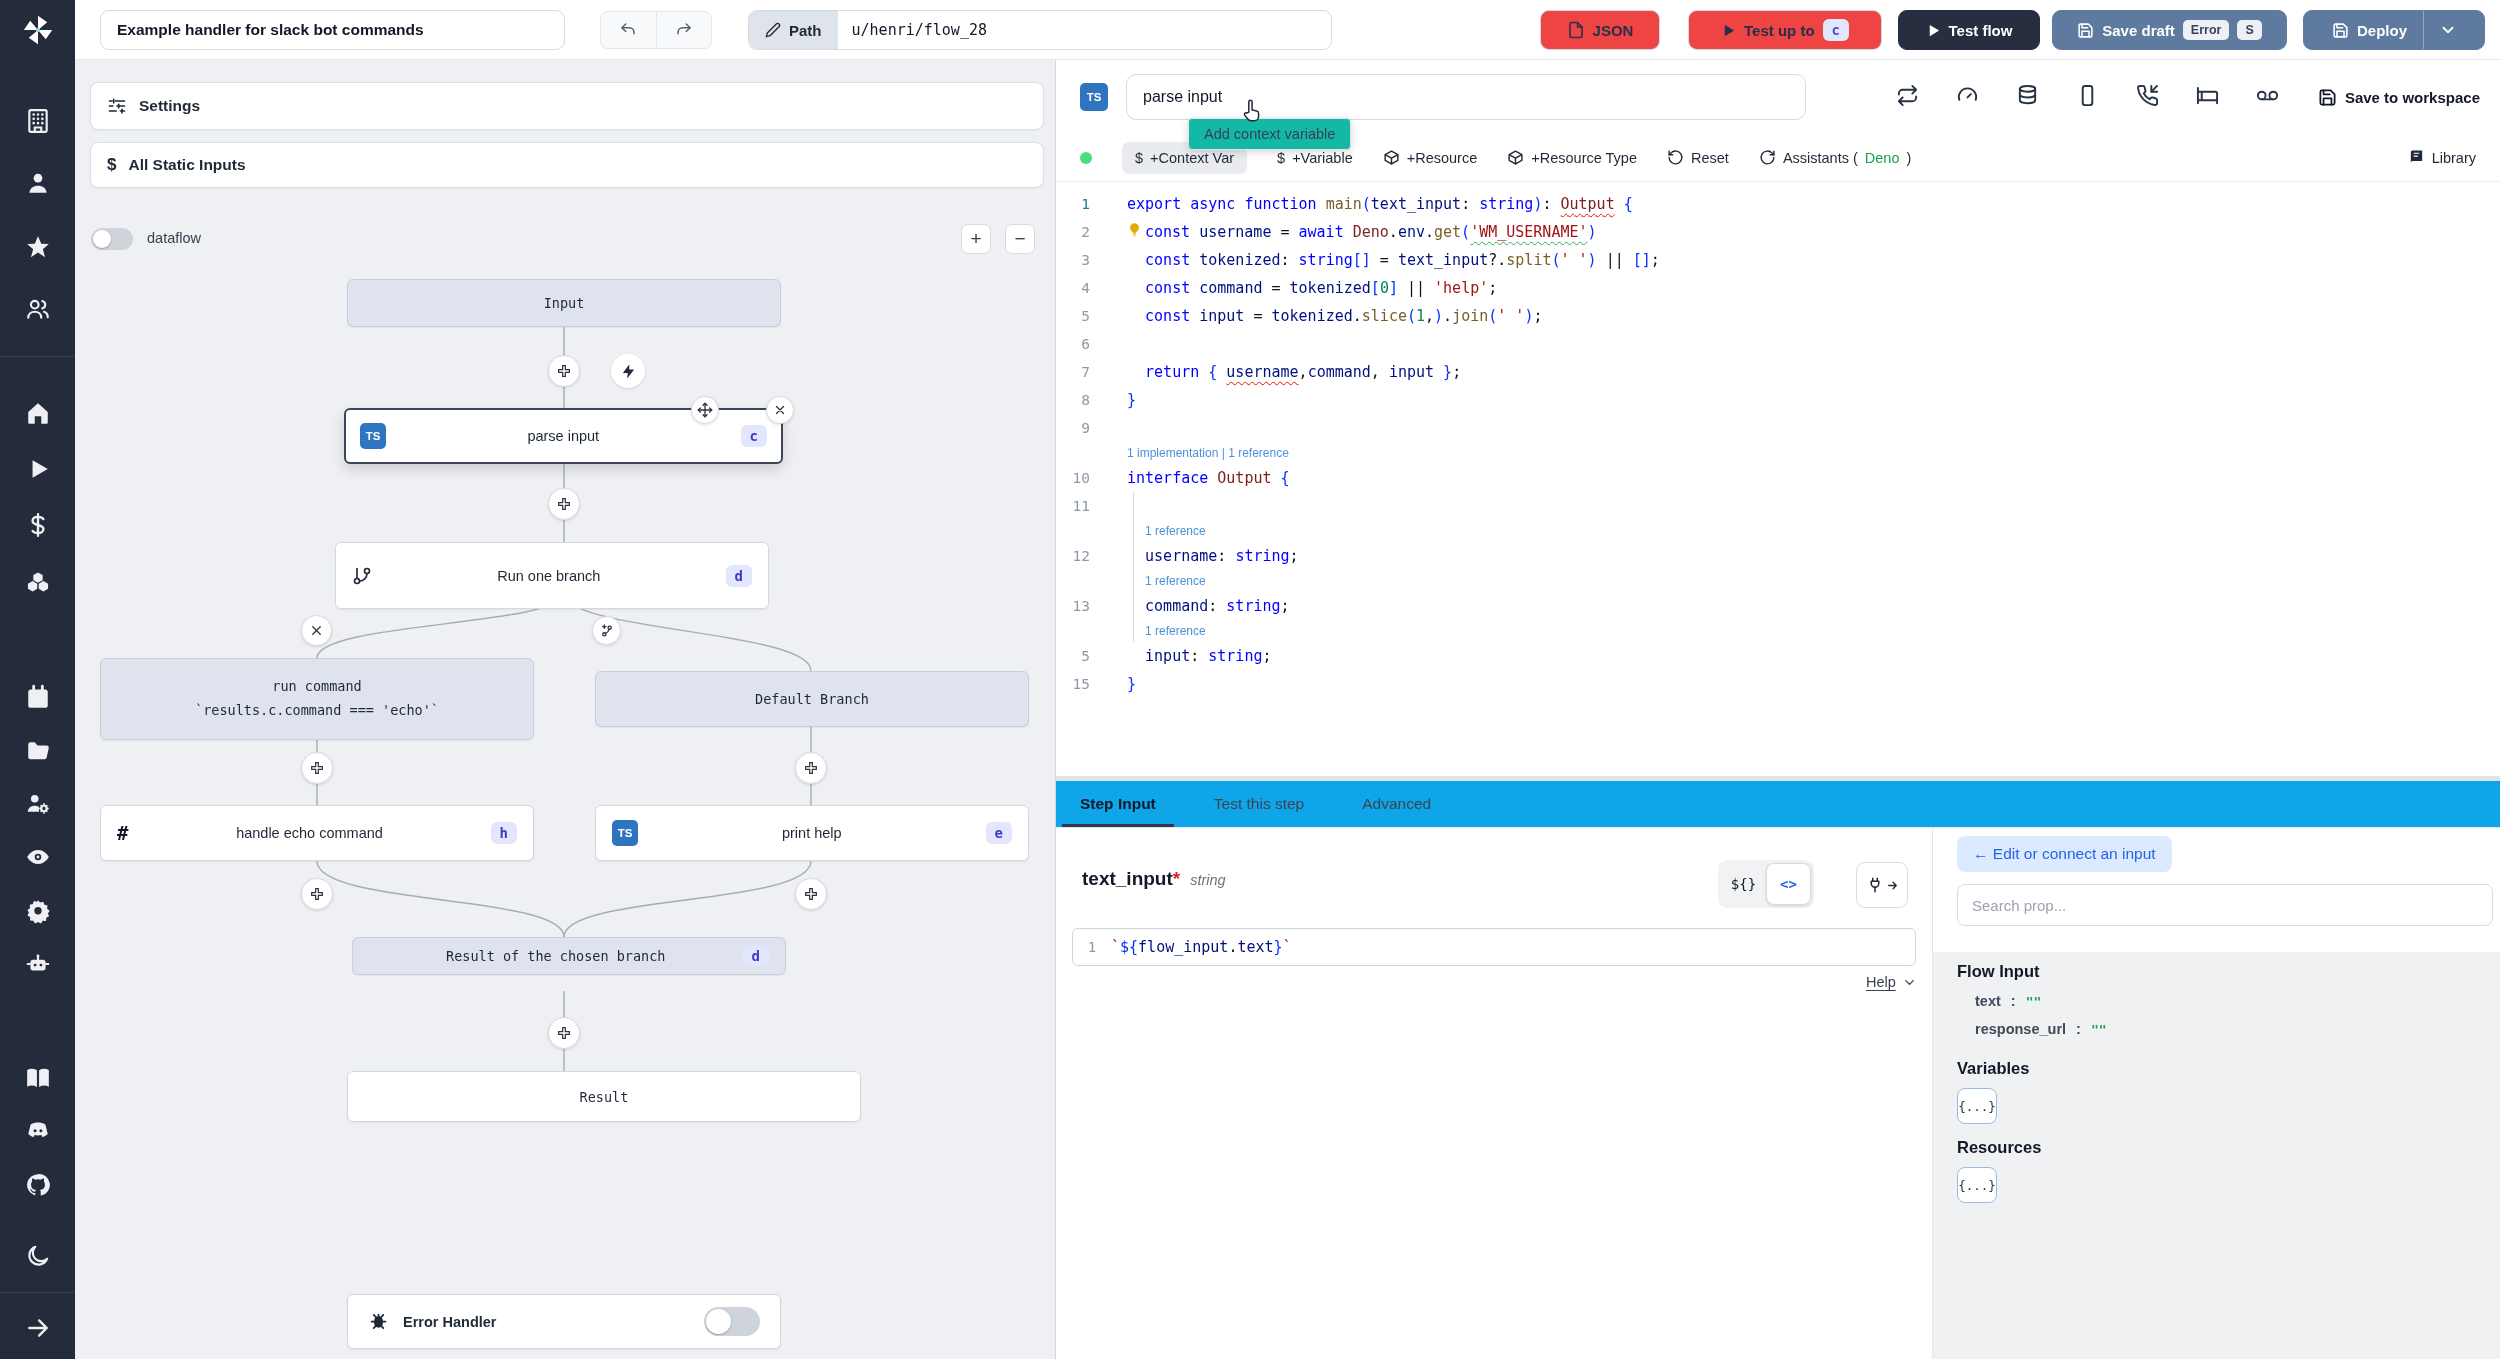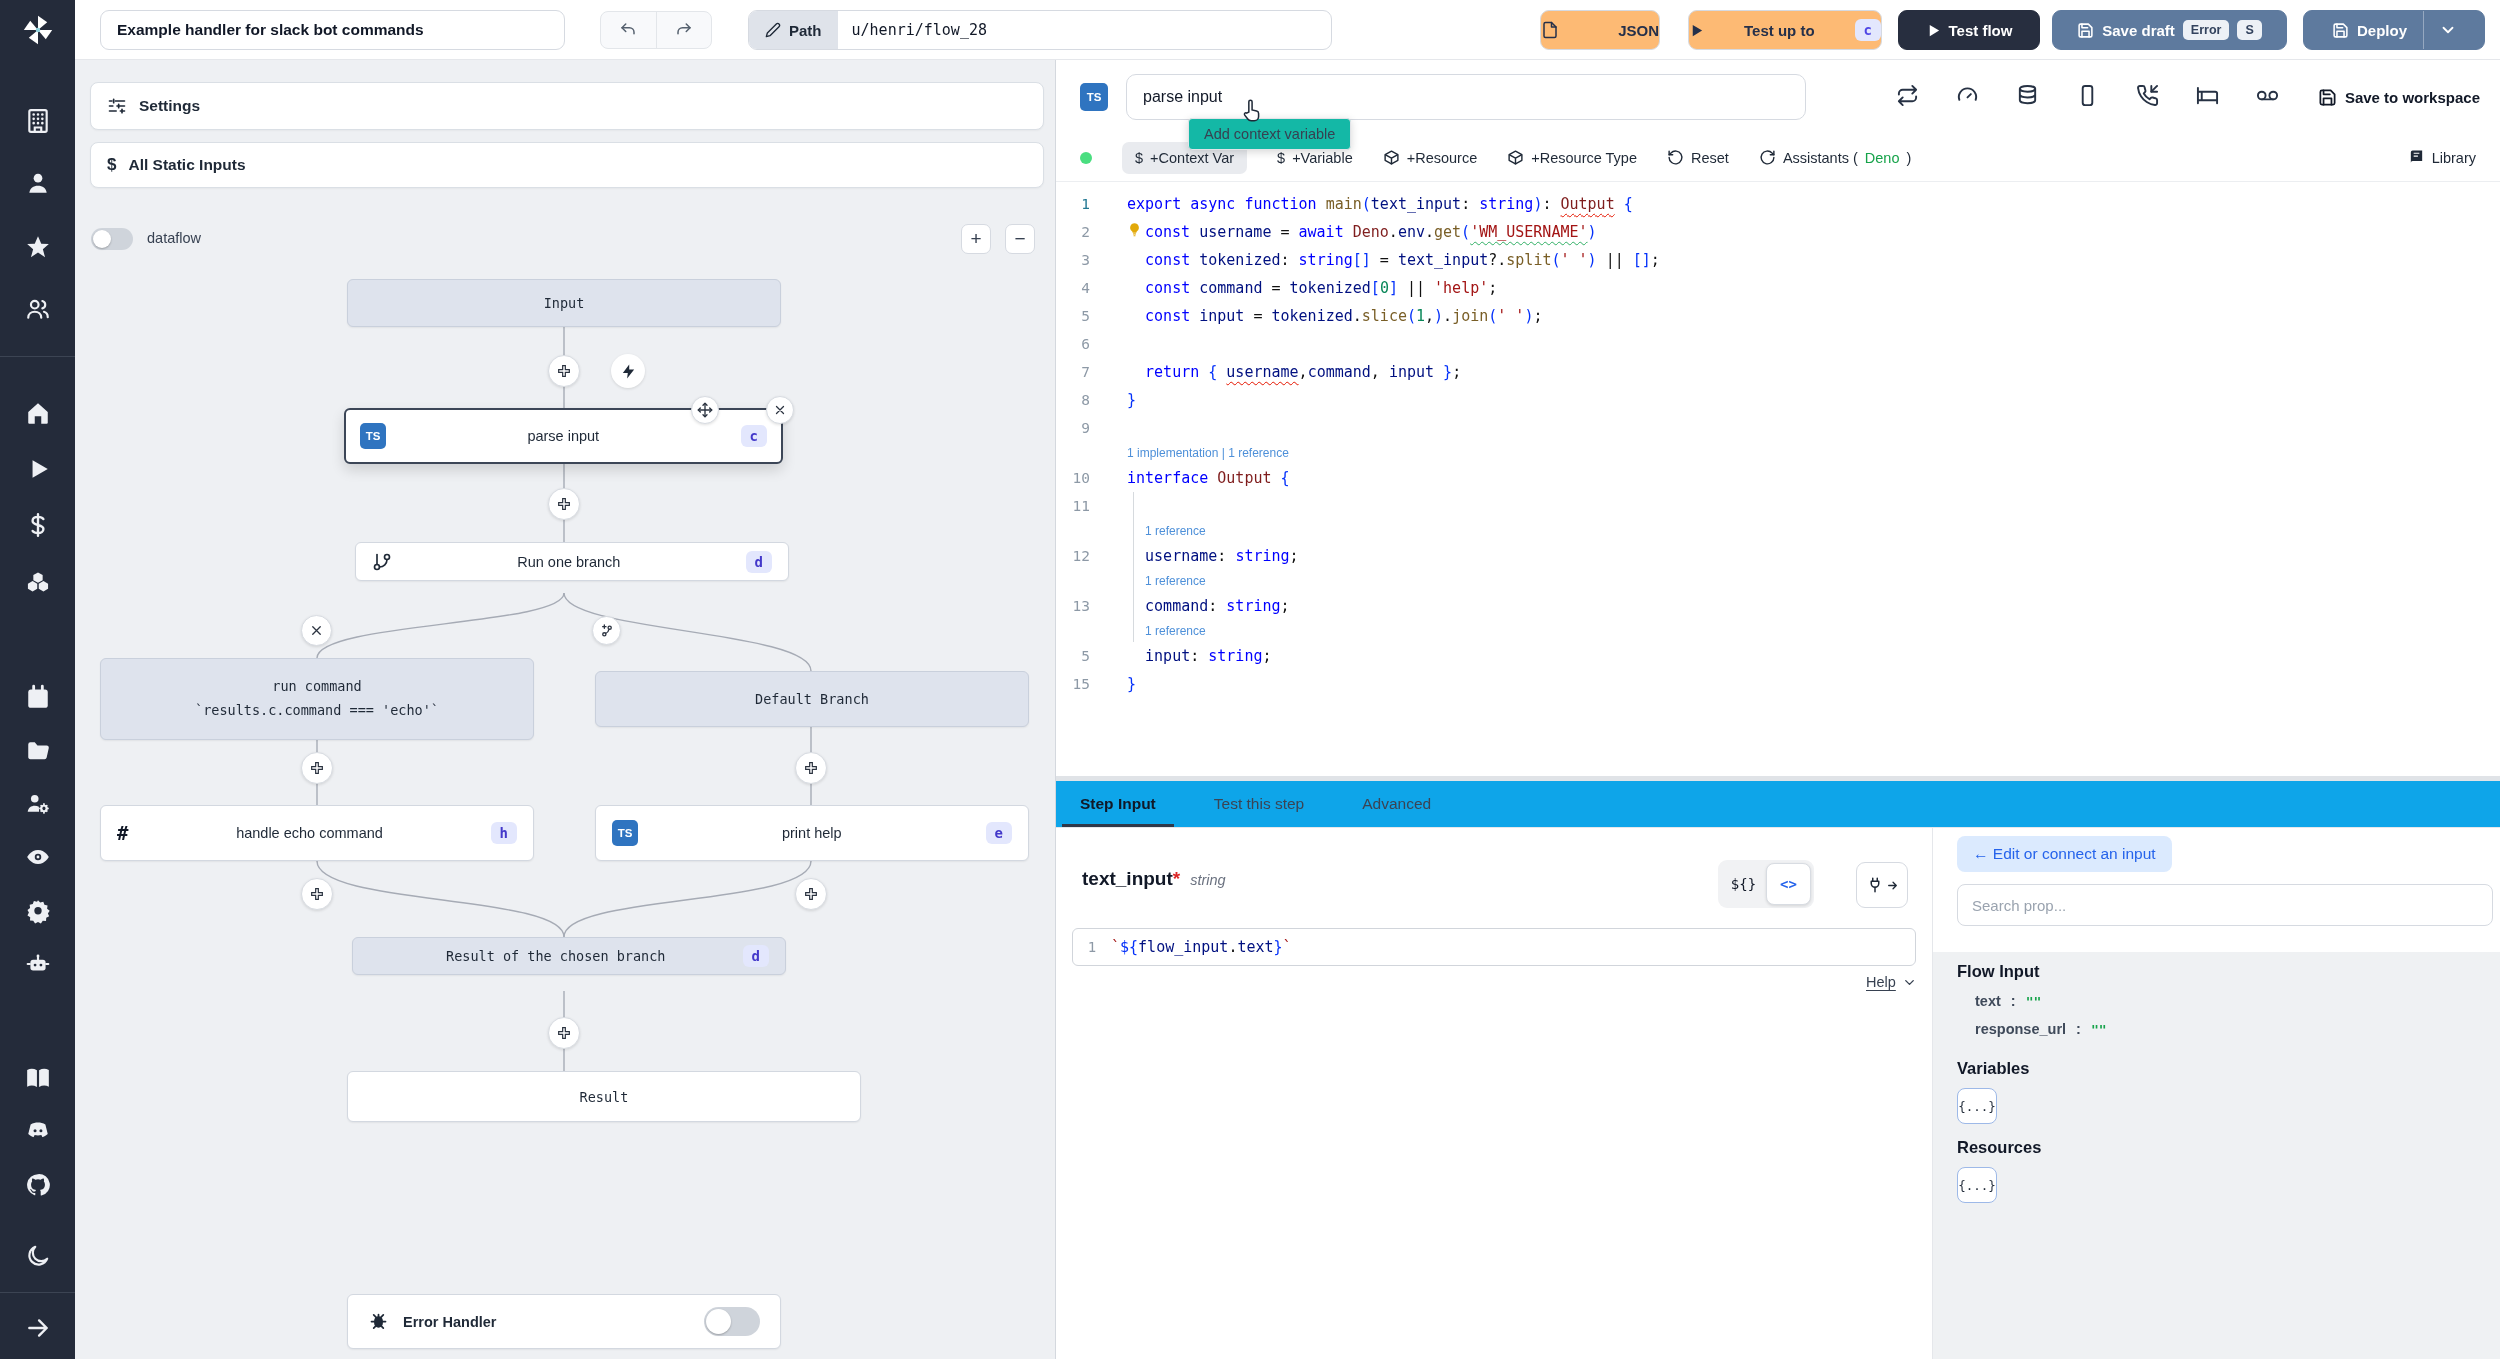--- a/index.html
+++ b/index.html
@@ -17,21 +17,21 @@
   
   #topbar { position:absolute; left:75px; top:0; width:2425px; height:60px; background:#fff; border-bottom:1px solid #e5e7eb; z-index:10; }
   .title-input { position:absolute; left:25px; top:10px; width:465px; height:40px; border:1px solid #d6dae1; border-radius:9px; padding:0 16px; font-size:15.5px; font-weight:700; color:#111827; background:#fff; }
   .undo-group { position:absolute; left:525px; top:11px; width:112px; height:38px; border:1px solid #e3e6ea; background:#f8f9fb; border-radius:8px; display:flex; }
   .undo-group .half { flex:1; display:flex; align-items:center; justify-content:center; color:#55606e; cursor:pointer; }
   .undo-group .half + .half { border-left:1px solid #e3e6ea; }
   .path-wrap { position:absolute; left:673px; top:10px; width:584px; height:40px; border:1px solid #d6dae1; border-radius:9px; background:#fff; display:flex; align-items:stretch; overflow:hidden; }
   .path-chip { background:#dfe3ea; display:flex; align-items:center; gap:8px; padding:0 16px; font-size:15px; font-weight:700; color:#1f2937; cursor:pointer; }
   .path-value { display:flex; align-items:center; padding:0 14px; font-size:15px; color:#111827; font-family:"DejaVu Sans Mono", monospace; }
   .tb-btn { position:absolute; top:10px; height:40px; border-radius:9px; display:flex; align-items:center; justify-content:center; gap:8px; font-size:15px; font-weight:700; cursor:pointer; }
-  .tb-white { background:#fdba74; border:1px solid #d6dae1; color:#25304a;justify-content:space-between; }
+  .tb-white { background:#ef4444; border:1px solid #d6dae1; color:#25304a; }
   .tb-dark  { background:#272e3f; color:#fff; border:1px solid #272e3f; }
   .tb-slate { background:#5e7a9e; color:#fff; border:1px solid #5e7a9e; }
   .badge-c { background:#e3e7fd; color:#4f46e5; font-family:"DejaVu Sans Mono", monospace; font-weight:700; font-size:14px; border-radius:6px; padding:3px 9px; }
   .kbd { background:#edf1f6; color:#33435e; border-radius:5px; padding:3px 8px; font-size:12.5px; font-weight:700; }
   .deploy-sep { width:1px; align-self:stretch; background:rgba(255,255,255,.35); margin:0 0; }
 
   
   #flow { position:absolute; left:75px; top:60px; width:981px; height:1299px; background:#eef0f3; border-right:1px solid #d4d8de; overflow:hidden; }
   .card { position:absolute; background:#fff; border:1px solid #dadfe5; border-radius:8px; box-shadow:0 1px 2px rgba(0,0,0,.04); display:flex; align-items:center; gap:12px; padding:0 16px; font-size:15.5px; font-weight:700; color:#1f2937; cursor:pointer; }
   .zoom-btn { position:absolute; width:30px; height:30px; background:#fff; border:1px solid #d6dae1; border-radius:7px; display:flex; align-items:center; justify-content:center; font-size:19px; color:#374151; cursor:pointer; }
@@ -366,21 +366,21 @@
           <path d="M12 2v20M2 12h20"></path>
           <path d="M12 2l-3 3M12 2l3 3M12 22l-3-3M12 22l3-3M2 12l3-3M2 12l3 3M22 12l-3-3M22 12l-3 3"></path>
         </svg>
     </div>
     <div class="circ" style="left:691px; top:336px; width:28px; height:28px;">
       <svg width="14" height="14" viewBox="0 0 24 24" fill="none" stroke="#2b3340" stroke-width="2.2" stroke-linecap="round">
           <path d="M6 6l12 12M18 6L6 18"></path>
         </svg>
     </div>
 
-    <div class="node node-white" style="left:280px; top:482px; width:434px; height:39px; padding:0 16px;">
+    <div class="node node-white" style="left:260px; top:482px; width:434px; height:67px; padding:0 16px;">
       <svg width="20" height="20" viewBox="0 0 24 24" fill="none" stroke="#1f2937" stroke-width="2" stroke-linecap="round" stroke-linejoin="round">
           <line x1="6" y1="3" x2="6" y2="15"></line>
           <circle cx="18" cy="6" r="3"></circle>
           <circle cx="6" cy="18" r="3"></circle>
           <path d="M18 9a9 9 0 0 1-9 9"></path>
         </svg>
       <span class="sans" style="flex:1;text-align:center;">Run one branch</span>
       <span class="mod-badge">d</span>
     </div>
 

